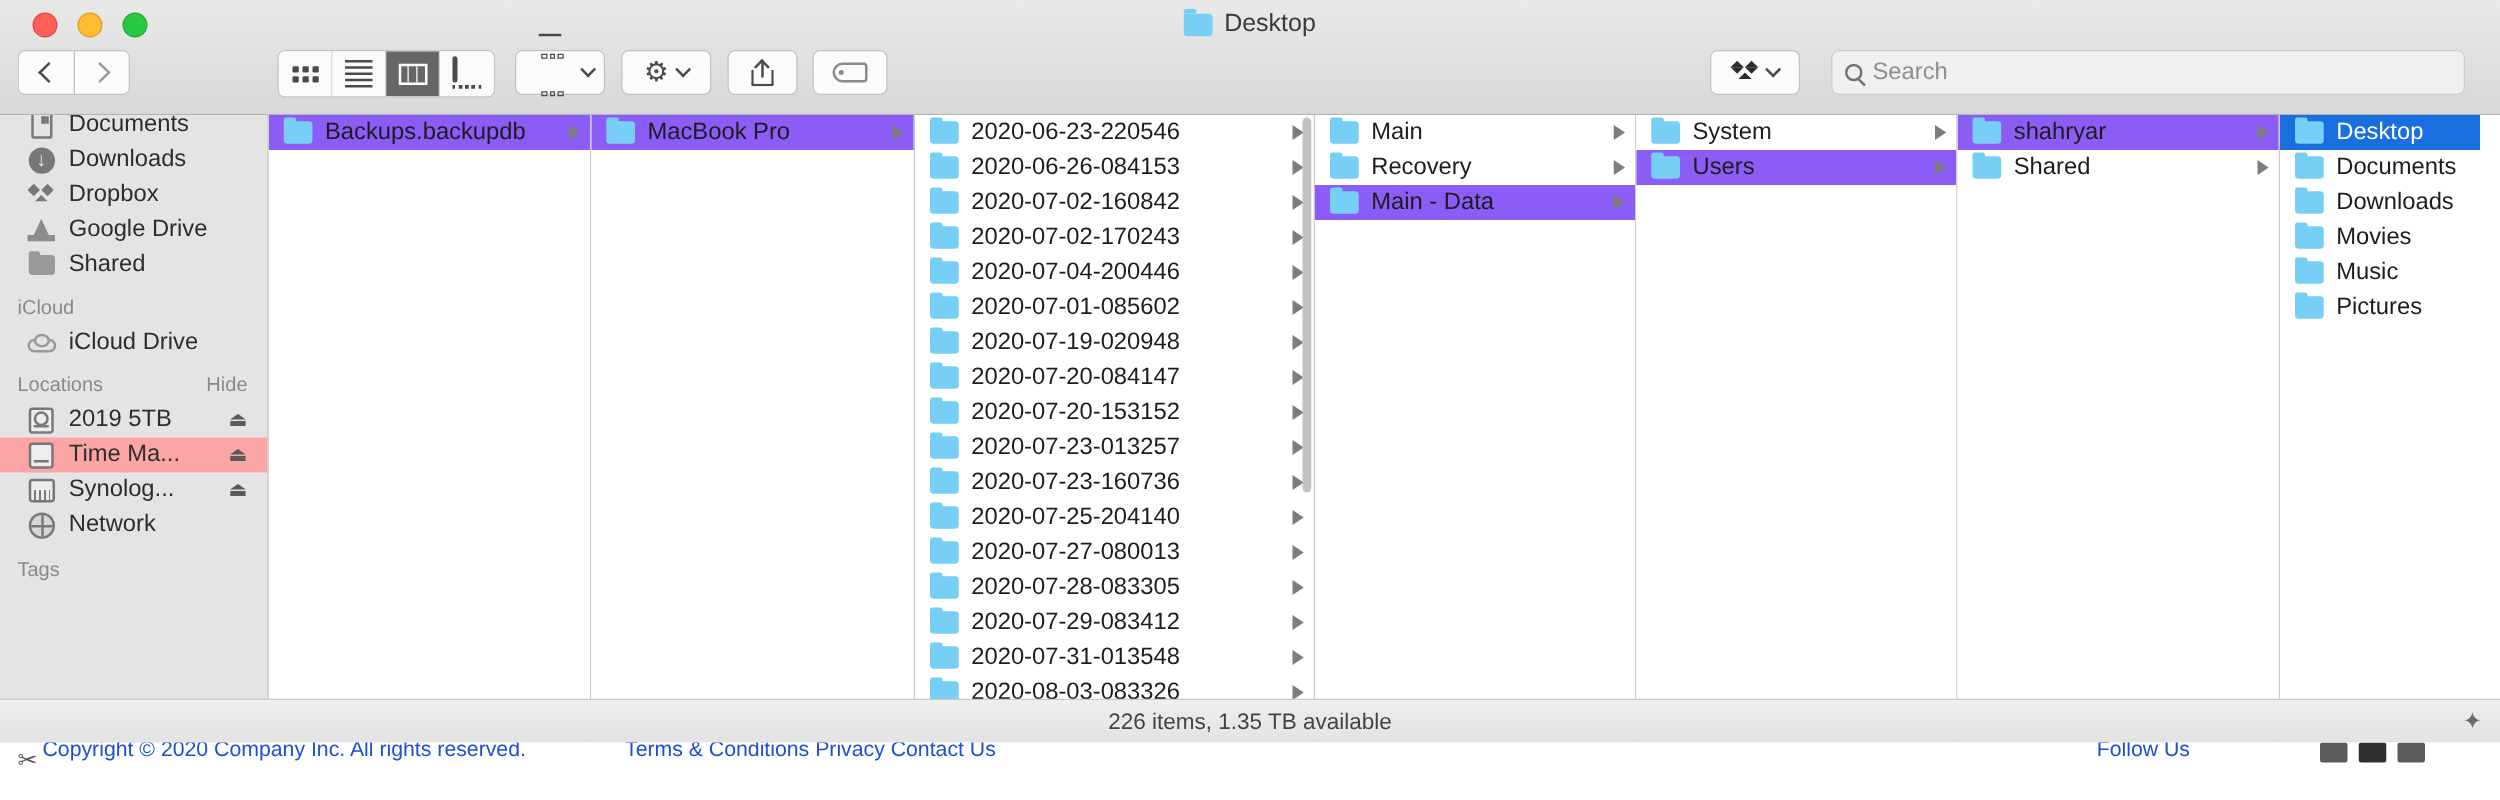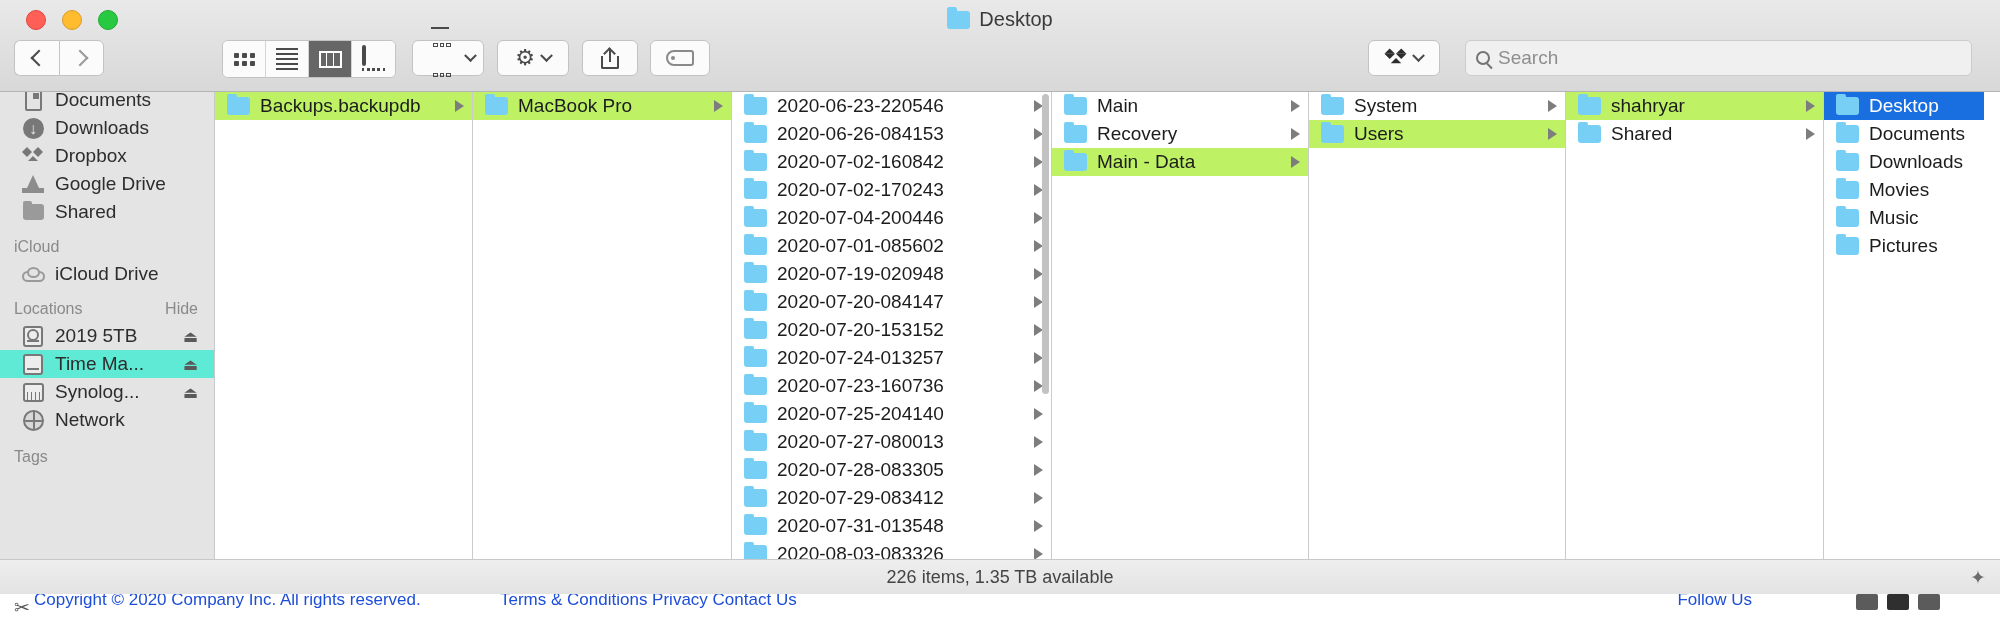--- a/index.html
+++ b/index.html
@@ -171,21 +171,21 @@
   }
   .sb-item {
     display: flex; align-items: center;
     height: 28px;
     padding-left: 22px;
     gap: 11px;
     font-size: 19px;
     color: #2d2d2d;
     position: relative;
   }
-  .sb-item.selected { background: #5eead4; text-align: center; }
+  .sb-item.selected { background: #fca5a5; text-align: center; }
   .sb-icon { width: 22px; height: 22px; flex: none; display: flex; align-items: center; justify-content: center; }
   .sb-label { white-space: nowrap; overflow: hidden; }
   .sb-eject { position: absolute; right: 16px; color: #5a5a5a; font-size: 16px; }
 
   .sb-header {
     font-size: 16px; color: #8a8a8a;
     padding: 12px 0 4px 14px;
     display: flex; align-items: center; justify-content: space-between;
     padding-right: 16px;
     font-weight: normal;
@@ -234,21 +234,21 @@
   .row {
     display: flex; align-items: center;
     height: 28px;
     padding-left: 12px;
     padding-right: 8px;
     gap: 10px;
     font-size: 19px;
     color: #1c1c1c;
     white-space: nowrap;
   }
-  .row.sel-gray { background: #bef264; }
+  .row.sel-gray { background: #8b5cf6; }
   .row.sel-blue { background: #1a6fe0; color: #ffffff; }
   .folder-ic {
     width: 23px; height: 18px; flex: none; position: relative;
     background: #77cff5; border-radius: 1px 3px 3px 3px;
   }
   .folder-ic::before {
     content: ""; position: absolute; top: -3.5px; left: 0;
     width: 10px; height: 4px; background: #77cff5; border-radius: 2px 2px 0 0;
   }
   .row-label { flex: 1; overflow: hidden; text-overflow: ellipsis; }
@@ -593,21 +593,21 @@
               <span class="row-label">2020-07-20-084147</span>
               <span class="disclose"></span>
             </div>
             <div class="row">
               <span class="folder-ic"></span>
               <span class="row-label">2020-07-20-153152</span>
               <span class="disclose"></span>
             </div>
             <div class="row">
               <span class="folder-ic"></span>
-              <span class="row-label">2020-07-24-013257</span>
+              <span class="row-label">2020-07-23-013257</span>
               <span class="disclose"></span>
             </div>
             <div class="row">
               <span class="folder-ic"></span>
               <span class="row-label">2020-07-23-160736</span>
               <span class="disclose"></span>
             </div>
             <div class="row">
               <span class="folder-ic"></span>
               <span class="row-label">2020-07-25-204140</span>

